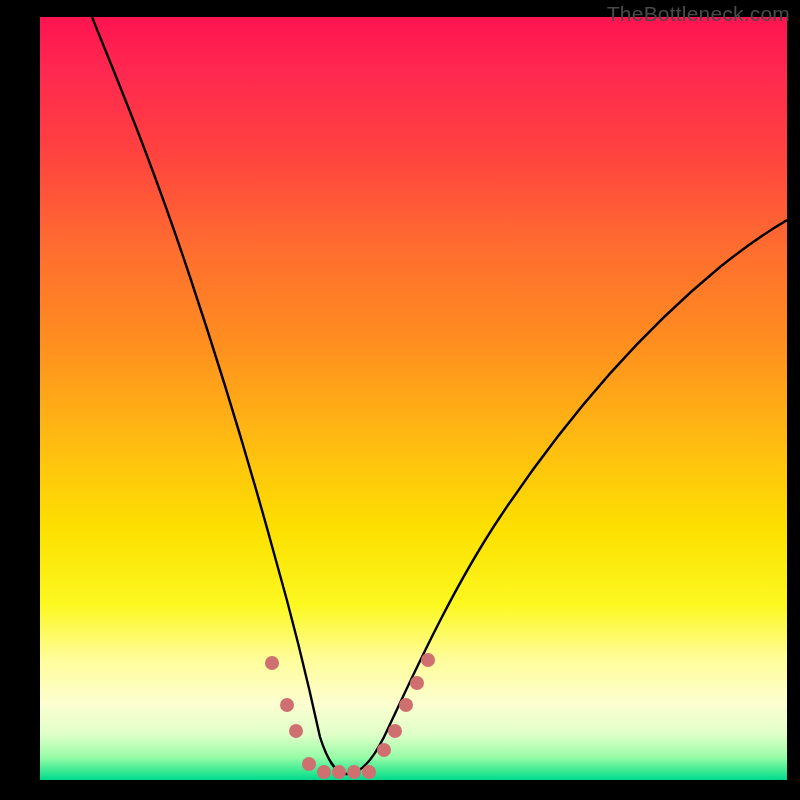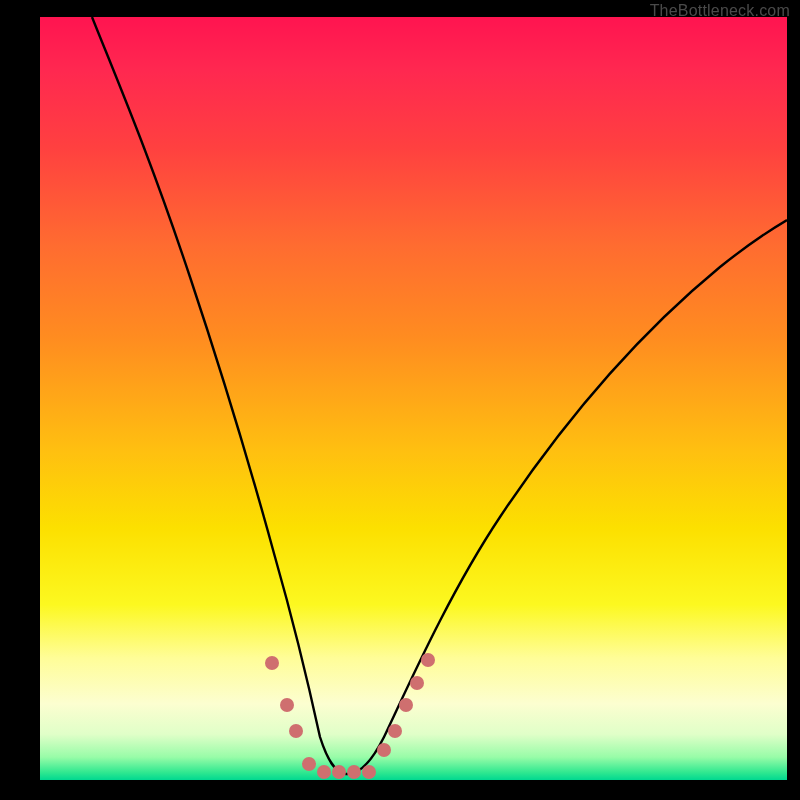--- a/index.html
+++ b/index.html
@@ -45,21 +45,21 @@
   }
   .curve-svg {
     position: absolute;
     inset: 0;
   }
   .watermark {
     position: absolute;
     top: 2px;
     right: 10px;
     font-family: Arial, Helvetica, sans-serif;
-    font-size: 16px;
+    font-size: 21px;
     color: #4a4a4a;
     font-weight: 400;
     letter-spacing: 0.2px;
   }
 </style>
 </head>
 <body>
 
 <div class="frame">
 

